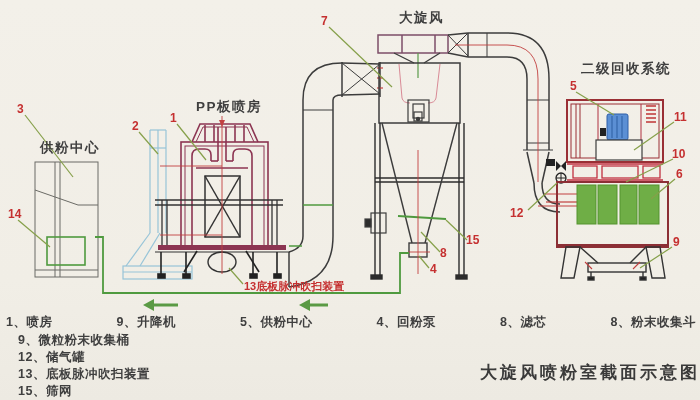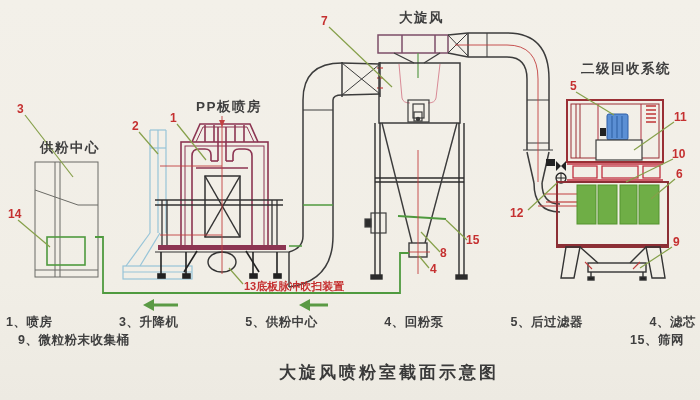--- a/index.html
+++ b/index.html
@@ -3,23 +3,23 @@
 <meta charset="utf-8">
 <style>
   html,body{margin:0;padding:0;}
   body{font-family:"Liberation Sans", sans-serif;}
   .stage{position:relative;width:700px;height:400px;background:#f1eee7;overflow:hidden;
          background-image:linear-gradient(180deg,#f3f0e9 0%,#f1eee6 70%,#edeae2 100%);}
   svg{position:absolute;left:0;top:0;}
   .legend-row{position:absolute;display:flex;justify-content:space-between;
               font-size:12.5px;font-weight:bold;color:#3f3f3f;white-space:nowrap;}
   .row1{left:6px;right:4px;top:314px;}
-  .row2{left:18px;right:16px;top:332px;}
+  .row2{left:18px;right:16px;top:332px;flex-direction:column;}
   .legend-item{letter-spacing:0.5px;}
-  .main-title{position:absolute;top:361px;left:0;right:0;text-align:center;padding-left:78px;
+  .main-title{position:absolute;top:361px;left:0;right:0;text-align:right;padding-left:78px;
               font-size:17px;font-weight:bold;letter-spacing:3px;color:#3a3a3a;}
   .zh-label{font-size:13.5px;font-weight:bold;fill:#3f3f3f;letter-spacing:1.5px;}
   .num{font-size:12px;font-weight:bold;fill:#c53030;}
   .purge{font-size:11px;font-weight:bold;fill:#c53030;}
 </style>
 </head>
 <body>
 
 <div class="stage">
 <svg width="700" height="315" viewBox="0 0 700 315">
@@ -340,25 +340,27 @@
     <text class="zh-label" x="40" y="152">供粉中心</text>
     <text class="zh-label" x="196" y="111">PP板喷房</text>
     <text class="zh-label" x="399" y="22">大旋风</text>
     <text class="zh-label" x="581" y="73">二级回收系统</text>
     <text class="purge" x="244" y="290">13底板脉冲吹扫装置</text>
   </g>
 </svg>
 
   <div class="legend-row row1">
     <span class="legend-item">1、喷房</span>
-    <span class="legend-item">3、升降机</span>
+    <span class="legend-item">9、升降机</span>
     <span class="legend-item">5、供粉中心</span>
     <span class="legend-item">4、回粉泵</span>
-    <span class="legend-item">5、后过滤器</span>
-    <span class="legend-item">4、滤芯</span>
+    <span class="legend-item">8、滤芯</span>
+    <span class="legend-item">8、粉末收集斗</span>
   </div>
   <div class="legend-row row2">
     <span class="legend-item">9、微粒粉末收集桶</span>
+    <span class="legend-item">12、储气罐</span>
+    <span class="legend-item">13、底板脉冲吹扫装置</span>
     <span class="legend-item">15、筛网</span>
   </div>
 
   <div class="main-title">大旋风喷粉室截面示意图</div>
 </div>
 
 </body></html>

